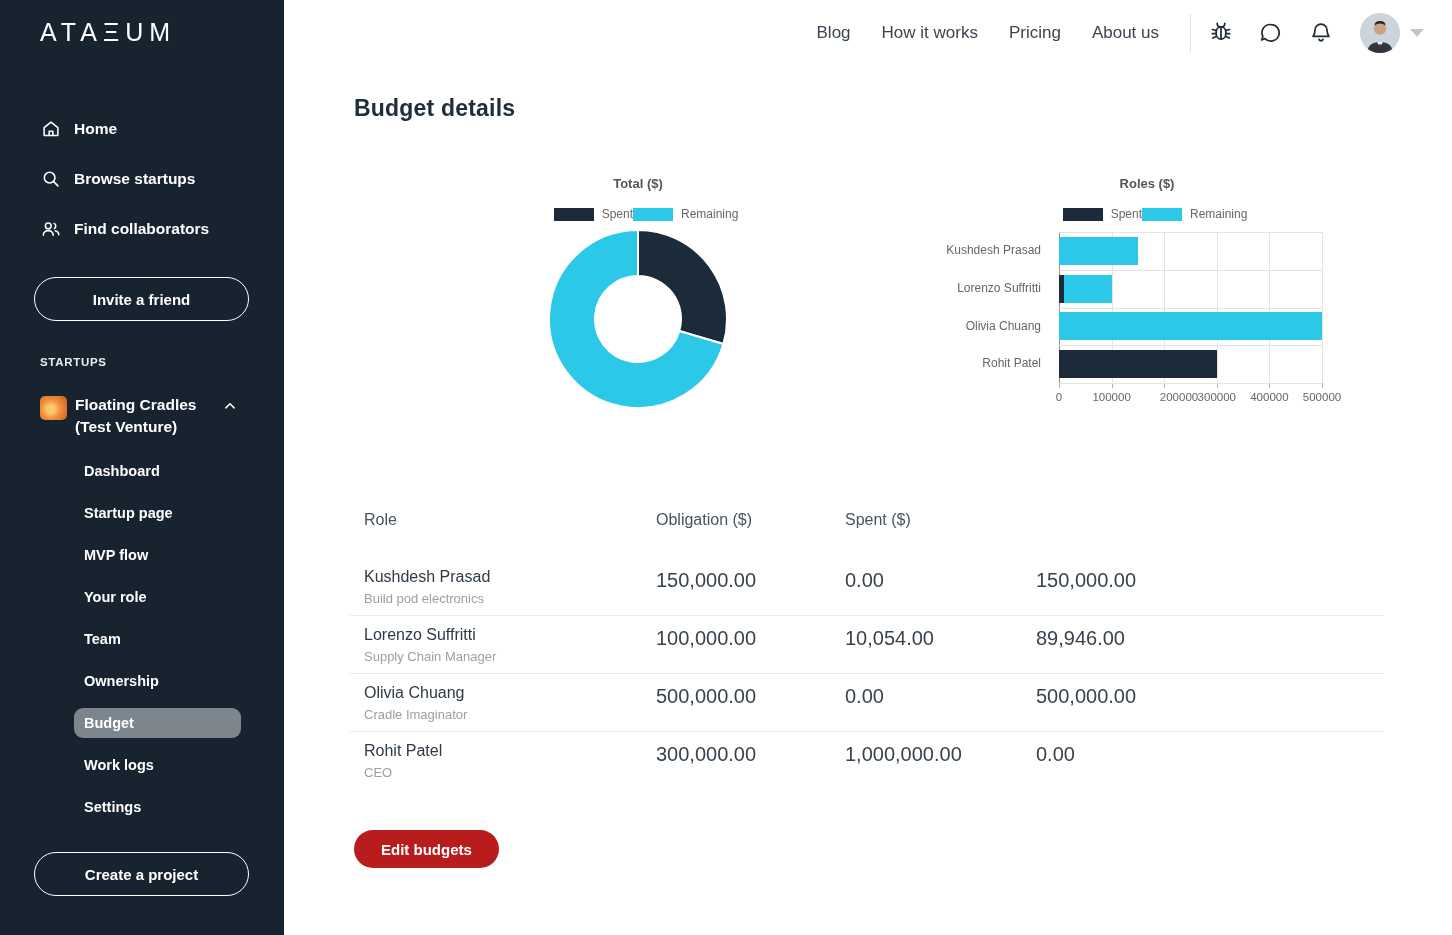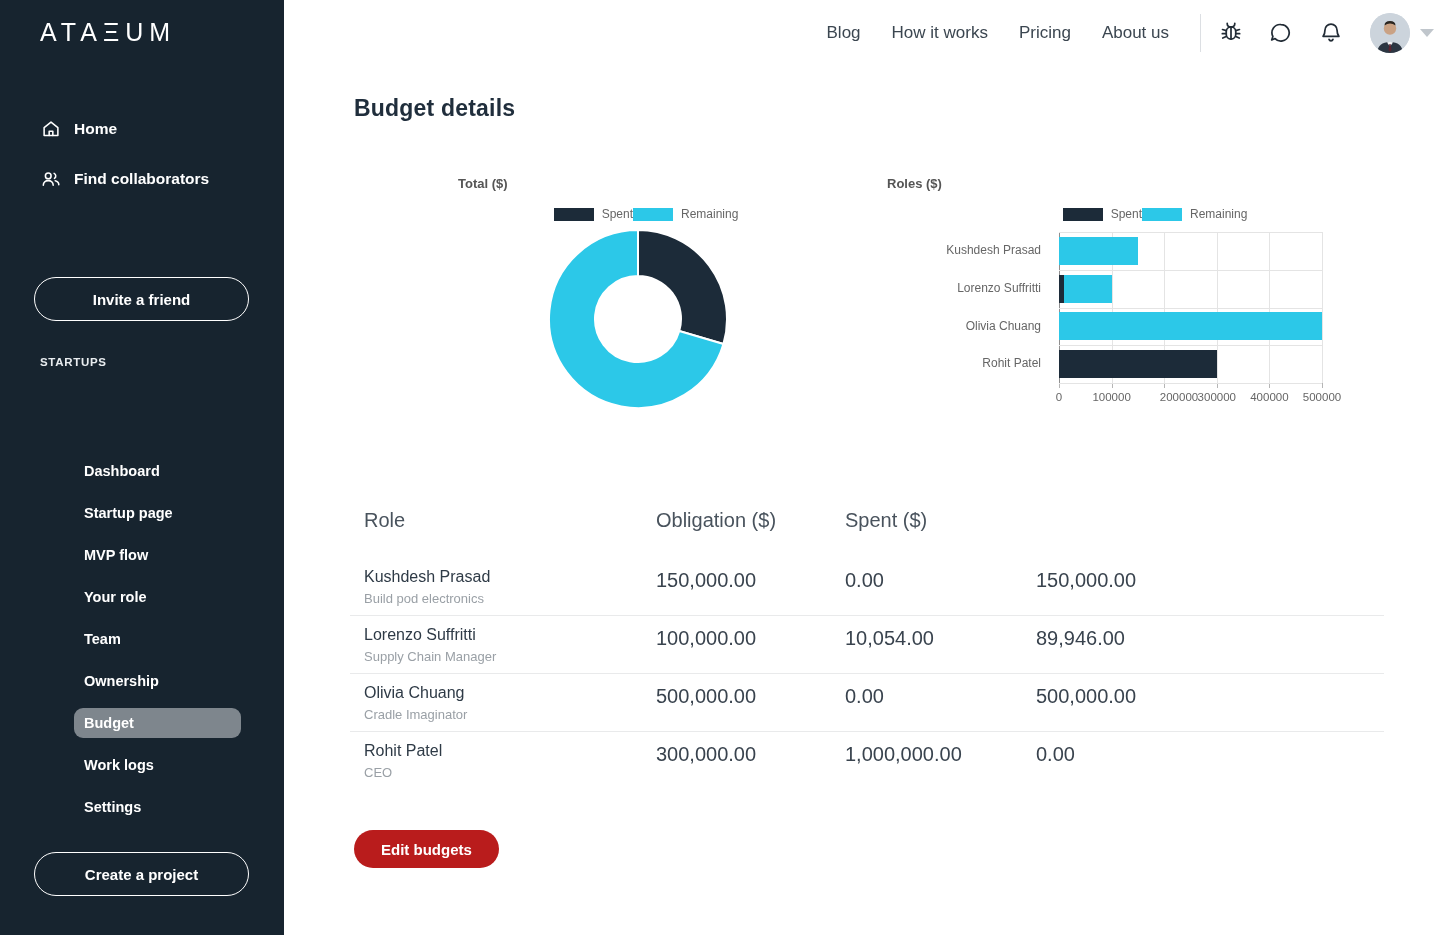--- a/index.html
+++ b/index.html
@@ -28,36 +28,36 @@
   .startup-name { margin-left:8px; font-size:15.5px; font-weight:700; line-height:22px; width:138px; }
   .startup-chev { margin-left:8px; margin-top:3px; width:18px; height:18px; }
   .subnav { position:absolute; top:456px; left:74px; }
   .subnav-item { width:167px; height:30px; line-height:30px; padding-left:10px;
     margin-bottom:12px; font-size:14.5px; font-weight:700; border-radius:9px; cursor:pointer; }
   .subnav-item.active { background:#7e868d; }
 
   
   .main { position:absolute; left:284px; top:0; width:1168px; height:935px; background:#fff; }
   .topbar { position:absolute; top:0; left:0; right:0; height:66px; display:flex;
-    align-items:center; justify-content:flex-end; padding-right:12px; }
+    align-items:center; justify-content:flex-end; padding-right:22px; }
   .toplink { font-size:17px; color:#3b4650; margin-right:31px; cursor:pointer; }
   .topbar-divider { width:1px; height:38px; background:#dcdfe3; margin-right:15px; }
   .icon-btn { width:30px; height:30px; margin-right:20px; cursor:pointer; display:flex;
     align-items:center; justify-content:center; }
   .avatar { width:40px; height:40px; border-radius:50%; overflow:hidden; cursor:pointer;
     background:#cdd5dd; margin-left:4px; }
   .caret-down { width:0; height:0; border-left:7px solid transparent; border-right:7px solid transparent;
     border-top:8px solid #c0c6cc; margin-left:10px; margin-right:6px; cursor:pointer; }
 
   .page-title { position:absolute; top:95px; left:70px; font-size:23px; font-weight:700;
     color:#202e3c; letter-spacing:.2px; }
 
   
   .charts { position:absolute; top:165px; left:0; width:1168px; height:300px; }
-  .chart-title { position:absolute; top:11px; left:0; right:0; 
+  .chart-title { position:absolute; top:11px; left:0; right:0; text-align:center;
     font-size:13px; font-weight:700; color:#555; }
   .legend { position:absolute; top:42px; left:16px; right:0; display:flex;
     justify-content:center; gap:0; align-items:center; }
   .legend-entry { display:flex; align-items:center; gap:8px; }
   .swatch { width:40px; height:13px; }
   .legend-label { font-size:12px; color:#666; }
   .donut-group { position:absolute; left:174px; top:0; width:360px; height:300px; }
   .donut-host { position:absolute; top:63px; left:89px; width:182px; height:182px; }
   .bar-group { position:absolute; left:603px; top:0; width:520px; height:300px; }
   .bars-labels { position:absolute; left:0; top:67px; width:164px; }
@@ -68,21 +68,21 @@
   .vline.zero { background:#8f8f8f; }
   .hline { position:absolute; left:0; width:263px; height:1px; background:#e4e4e4; }
   .tickmark { position:absolute; top:151px; width:1px; height:5px; background:#b5b5b5; }
   .bar { position:absolute; height:28px; }
   .bars-ticks { position:absolute; left:172px; top:226px; width:263px; height:16px; }
   .ticklabel { position:absolute; transform:translateX(-50%); font-size:11.5px; color:#666; }
 
   
   .budget-table { position:absolute; top:502px; left:66px; width:1034px; }
   .t-header { display:grid; grid-template-columns:292px 189px 191px 1fr; padding-left:14px;
-    height:36px; align-items:center; font-size:20px; color:#49535d; }
+    height:36px; align-items:center; font-size:16px; color:#49535d; }
   .t-rows { margin-top:20px; }
   .t-row { display:grid; grid-template-columns:292px 189px 191px 1fr; padding:9px 0 9px 14px; }
   .t-row + .t-row { border-top:1px solid #e9eaeb; }
   .cell-name { font-size:16px; color:#2e3a46; line-height:20px; }
   .cell-role { font-size:13px; color:#9aa0a6; line-height:15px; margin-top:4px; }
   .cell-num { font-size:20px; color:#39434e; padding-top:2px; }
 
   .edit-btn { position:absolute; top:830px; left:70px; height:38px; padding:0 27px;
     border:none; border-radius:20px; background:#b91c1c; color:#fff;
     font-family:"Liberation Sans",sans-serif; font-size:15px; font-weight:700; cursor:pointer; }
@@ -95,38 +95,59 @@
 
   <div class="nav">
     <div class="nav-item">
       <span class="nicon">
         <svg viewBox="0 0 24 24" fill="none" stroke="#fff" stroke-width="1.7" stroke-linecap="round" stroke-linejoin="round">
             <path d="M4.5 10.5 L12 4.5 L19.5 10.5 V19 H4.5 Z"></path>
             <path d="M10 19 v-4.5 h4 V19"></path>
           </svg>
       </span>
       <span>Home</span>
+    </div>
+    <div class="nav-item">
+      <span class="nicon">
+        <svg viewBox="0 0 24 24" fill="none" stroke="#fff" stroke-width="1.7" stroke-linecap="round">
+            <circle cx="10.5" cy="10.5" r="5.8"></circle>
+            <path d="M14.9 14.9 L19.5 19.5"></path>
+          </svg>
+      </span>
+      <span>Browse startups</span>
     </div>
     <div class="nav-item">
       <span class="nicon">
         <svg viewBox="0 0 24 24" fill="none" stroke="#fff" stroke-width="1.7" stroke-linecap="round" stroke-linejoin="round">
             <circle cx="9" cy="8.6" r="3.1"></circle>
             <path d="M3.6 18.8 c0-3.1 2.4-5 5.4-5 s5.4 1.9 5.4 5"></path>
             <path d="M15.4 5.9 a3.1 3.1 0 0 1 .4 5.4"></path>
             <path d="M16.6 13.9 c2.3 .5 3.9 2.1 3.9 4.4"></path>
           </svg>
       </span>
       <span>Find collaborators</span>
     </div>
   </div>
 
   <button class="pill-btn invite">Invite a friend</button>
 
   <div class="section-label">STARTUPS</div>
 
+  <div class="startup-row">
+    <div class="startup-thumb"></div>
+    <div class="startup-name">
+      <div>Floating Cradles</div>
+      <div>(Test Venture)</div>
+    </div>
+    <span class="startup-chev">
+      <svg viewBox="0 0 24 24" fill="none" stroke="#fff" stroke-width="2" stroke-linecap="round" stroke-linejoin="round">
+          <path d="M6.5 14.5 L12 9 L17.5 14.5"></path>
+        </svg>
+    </span>
+  </div>
 
   <div class="subnav">
     <div class="subnav-item">Dashboard</div>
     <div class="subnav-item">Startup page</div>
     <div class="subnav-item">MVP flow</div>
     <div class="subnav-item">Your role</div>
     <div class="subnav-item">Team</div>
     <div class="subnav-item">Ownership</div>
     <div class="subnav-item active">Budget</div>
     <div class="subnav-item">Work logs</div>

